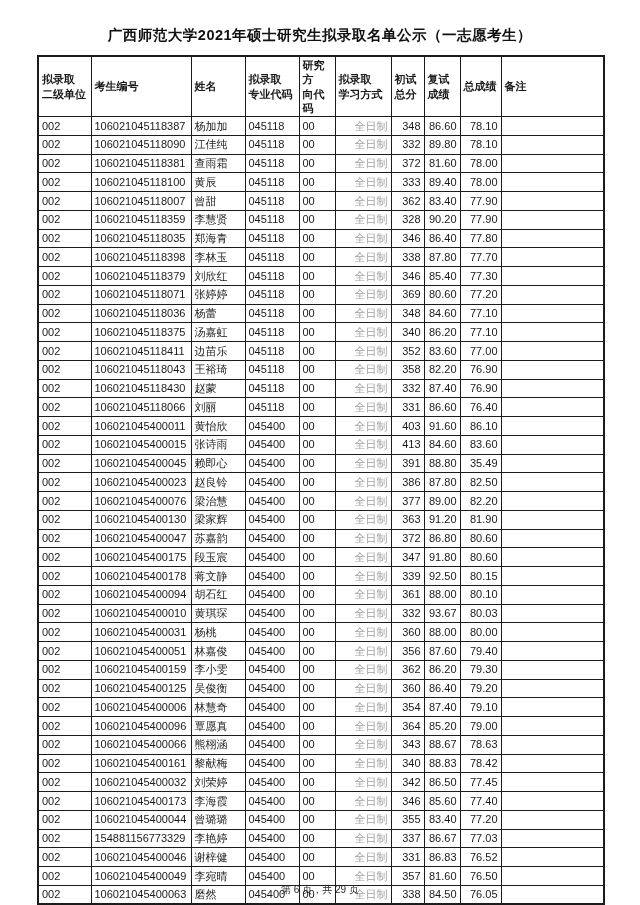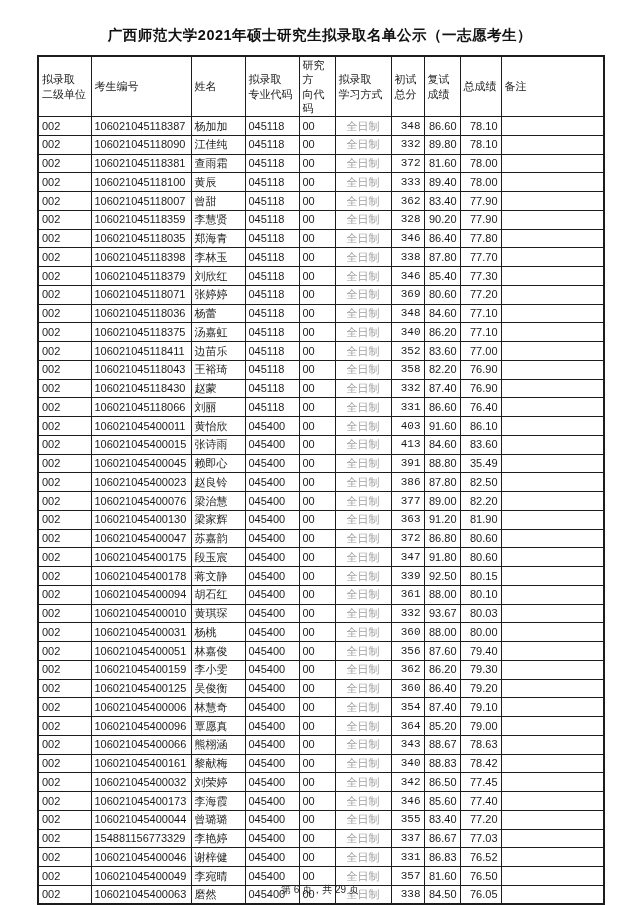--- a/index.html
+++ b/index.html
@@ -42,41 +42,41 @@
   col.w-dir    { width: 36px; }
   col.w-mode   { width: 56px; }
   col.w-init   { width: 33px; }
   col.w-retest { width: 36px; }
   col.w-total  { width: 41px; }
   col.w-remark { width: 103px; }
   table.roster th {
     border: 1px solid #1c1c1c;
     height: 36px;
     padding: 1px 3px;
-    font-weight: normal;
+    font-weight: bold;
     text-align: left;
     vertical-align: middle;
     white-space: pre-line;
     line-height: 1.3;
     font-size: 11px;
     color: #1a1a1a;
   }
   table.roster td {
     border: 1px solid #1c1c1c;
     height: 18.76px;
     padding: 0 3px;
     vertical-align: middle;
     white-space: nowrap;
     overflow: hidden;
     line-height: 1;
   }
   
   td.c0, td.c1, td.c2, td.c3, td.c4 { text-align: left; }
-  td.c5 { text-align: center; color: #a0a0a0; }         
-  td.c6 { text-align: right; padding-right: 2px; font-family: Liberation Mono, monospace; }    
+  td.c5 { text-align: right; color: #a0a0a0; }         
+  td.c6 { text-align: right; padding-right: 2px; }    
   td.c7 { text-align: right; padding-right: 4px; margin-left: 16px; }    
   td.c8 { text-align: right; }                       
   td.c9 { text-align: left; }                         
   .doc-footer {
     position: absolute;
     top: 883px;
     left: 0;
     width: 100%;
     text-align: center;
     font-size: 10px;

